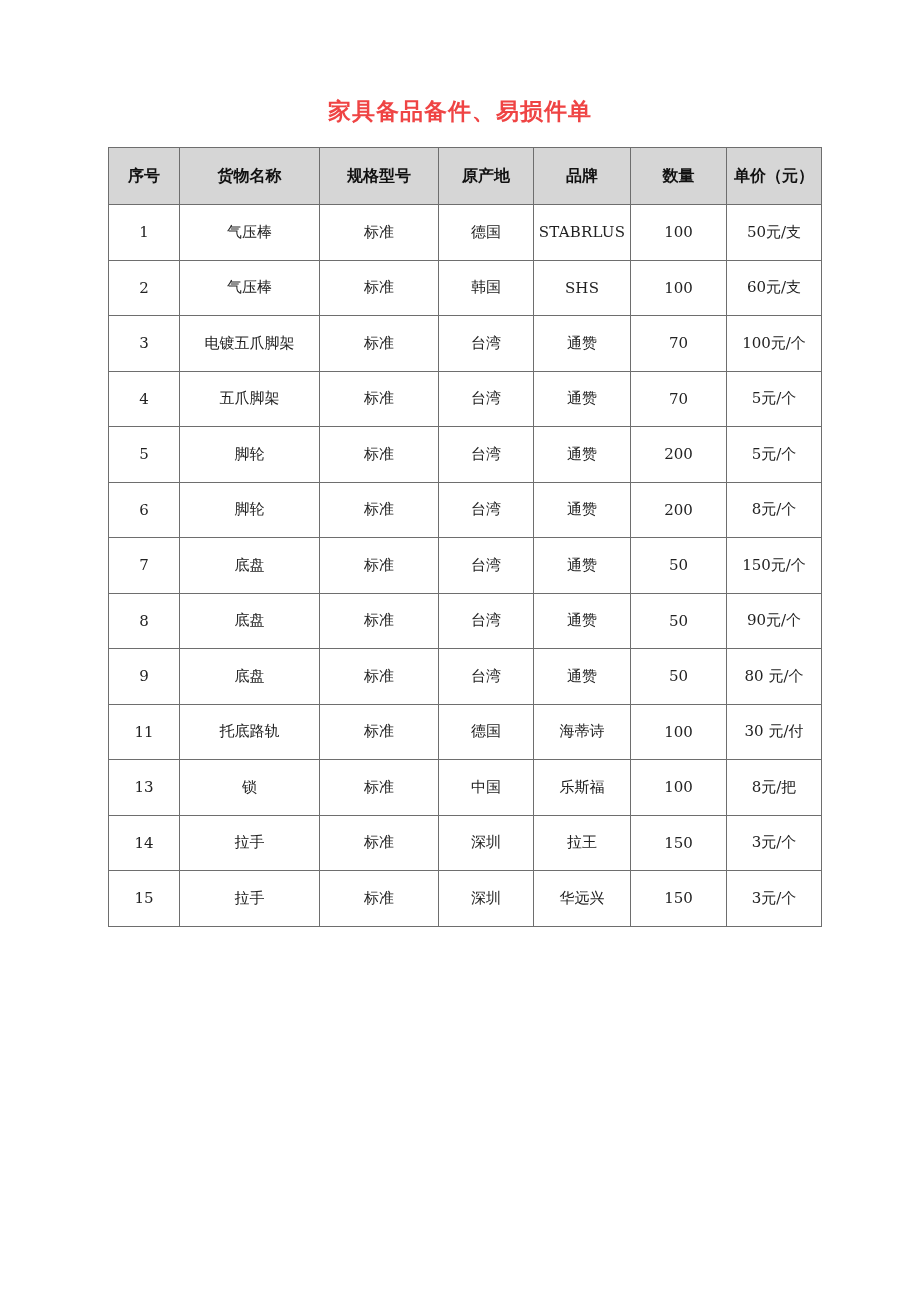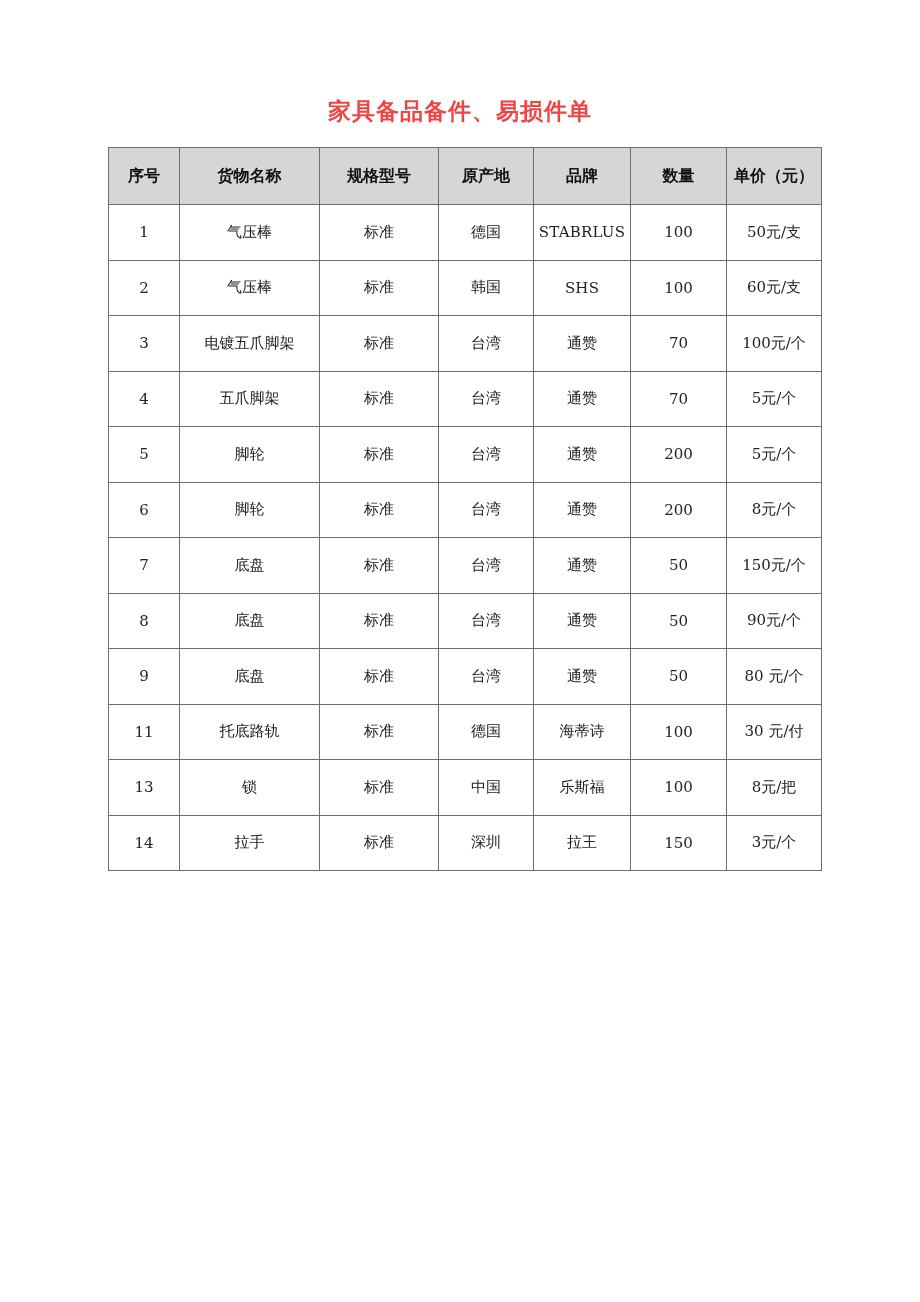--- a/index.html
+++ b/index.html
@@ -141,14 +141,23 @@
       </tr>
       <tr>
         <td class="num">14</td>
         <td>拉手</td>
         <td>标准</td>
         <td>深圳</td>
         <td>拉王</td>
         <td class="num">150</td>
         <td class="num">3元/个</td>
       </tr>
+      <tr>
+        <td class="num">15</td>
+        <td>拉手</td>
+        <td>标准</td>
+        <td>深圳</td>
+        <td>华远兴</td>
+        <td class="num">150</td>
+        <td class="num">3元/个</td>
+      </tr>
     </tbody>
 </table>
 
 </body></html>

